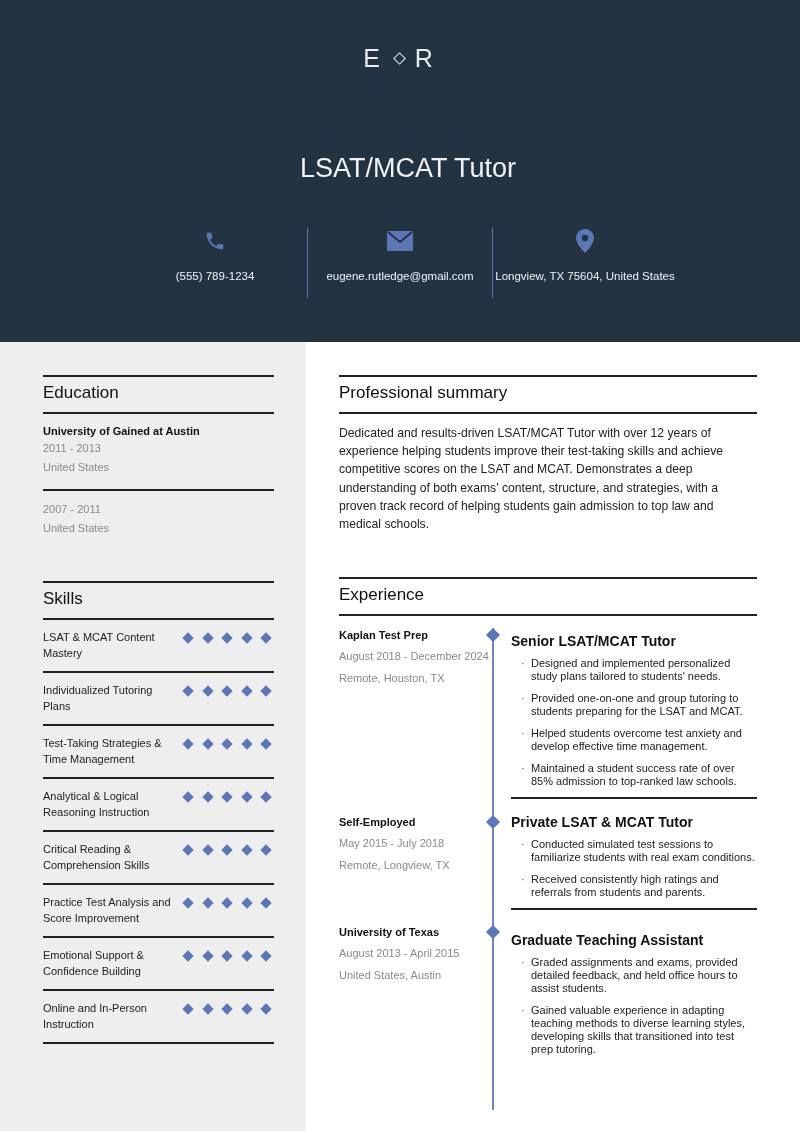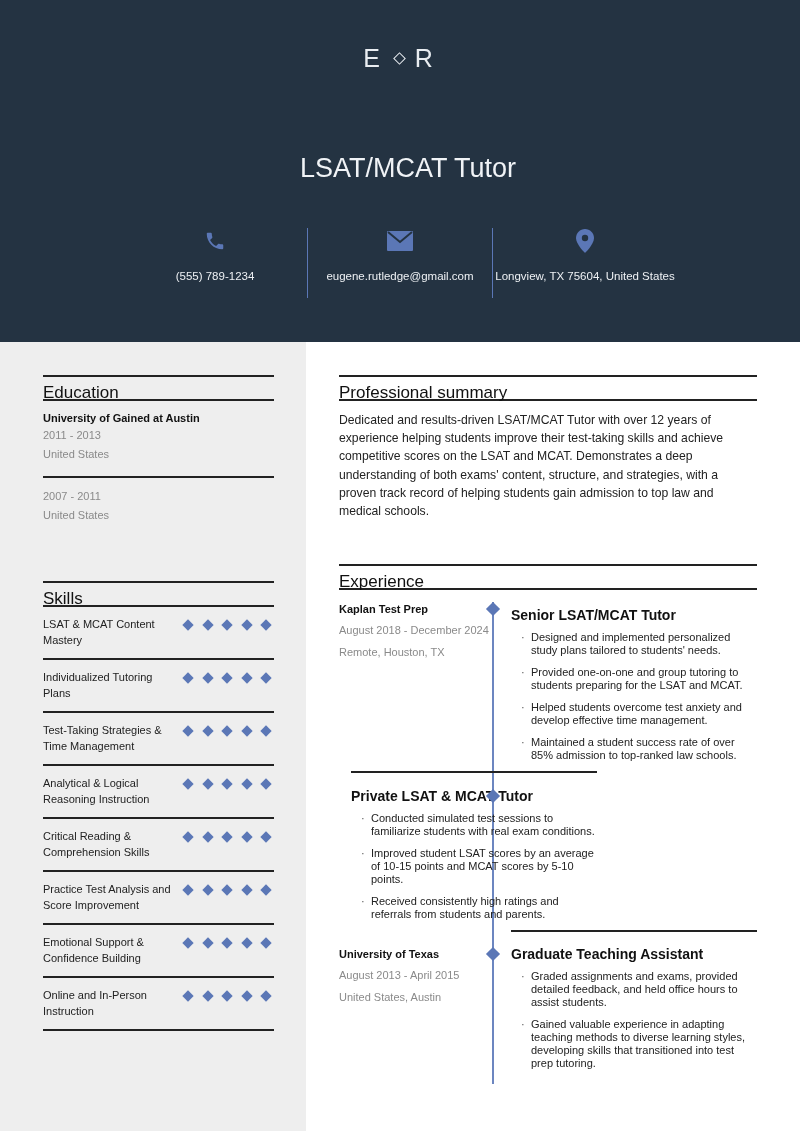--- a/index.html
+++ b/index.html
@@ -47,21 +47,21 @@
     .contact.c2 { width: 184px; }
     .contact.c3 { width: 184px; }
     .vdiv { width: 1.5px; height: 70px; background: #5b77b6; }
     .sidebar {
       position: absolute; left: 0; top: 342px; width: 306px; height: 789px;
       background: #eeeeee;
     }
     .sec-title {
       font-size: 17px; color: #111; font-weight: normal;
       border-top: 2px solid #222; border-bottom: 2px solid #222;
-      padding: 5px 0 5px 0; height: 26px; line-height: 22px;
+      padding: 5px 0 5px 0; height: 39px; line-height: 22px;
     }
     .edu {
       position: absolute; left: 43px; top: 33px; width: 231px;
     }
     .edu-item { padding: 9px 0 6px 0; }
     .edu-item + .edu-item { border-top: 2px solid #222; margin-top: 6px; }
     .edu-school { font-size: 11px; font-weight: bold; color: #111; line-height: 16px; }
     .edu-meta { font-size: 11px; color: #8a8a8a; line-height: 19px; }
     .skills {
       position: absolute; left: 43px; top: 239px; width: 231px;
@@ -270,39 +270,43 @@
         <ul class="bullets">
           <li>Designed and implemented personalized study plans tailored to students' needs.</li>
           <li>Provided one-on-one and group tutoring to students preparing for the LSAT and MCAT.</li>
           <li>Helped students overcome test anxiety and develop effective time management.</li>
           <li>Maintained a student success rate of over 85% admission to top-ranked law schools.</li>
         </ul>
       </div>
     </div>
 
     <div class="job">
+      <div class="job-left" style="padding-top:17px">
+        <div class="job-company">Self-Employed</div>
+        <div class="job-meta">May 2015 - July 2018</div>
+        <div class="job-meta loc">Remote, Longview, TX</div>
+      </div>
       <span class="job-diamond" style="top:20px"></span>
       <div class="job-right" style="padding-top:14px">
         <div class="job-role">Private LSAT &amp; MCAT Tutor</div>
         <ul class="bullets">
           <li>Conducted simulated test sessions to familiarize students with real exam conditions.</li>
-          <li>Improved student LSAT scores by an average of 10-15 points and MCAT scores by 5-10 points.</li>
           <li>Received consistently high ratings and referrals from students and parents.</li>
         </ul>
       </div>
     </div>
 
     <div class="job">
       <div class="job-left" style="padding-top:16px">
         <div class="job-company">University of Texas</div>
         <div class="job-meta">August 2013 - April 2015</div>
         <div class="job-meta loc">United States, Austin</div>
       </div>
       <span class="job-diamond" style="top:19px"></span>
-      <div class="job-right" style="padding-top:13px">
+      <div class="job-right" style="padding-top:21px">
         <div class="job-role">Graduate Teaching Assistant</div>
         <ul class="bullets">
           <li>Graded assignments and exams, provided detailed feedback, and held office hours to assist students.</li>
           <li>Gained valuable experience in adapting teaching methods to diverse learning styles, developing skills that transitioned into test prep tutoring.</li>
         </ul>
       </div>
     </div>
   </div>
 </div>
 

